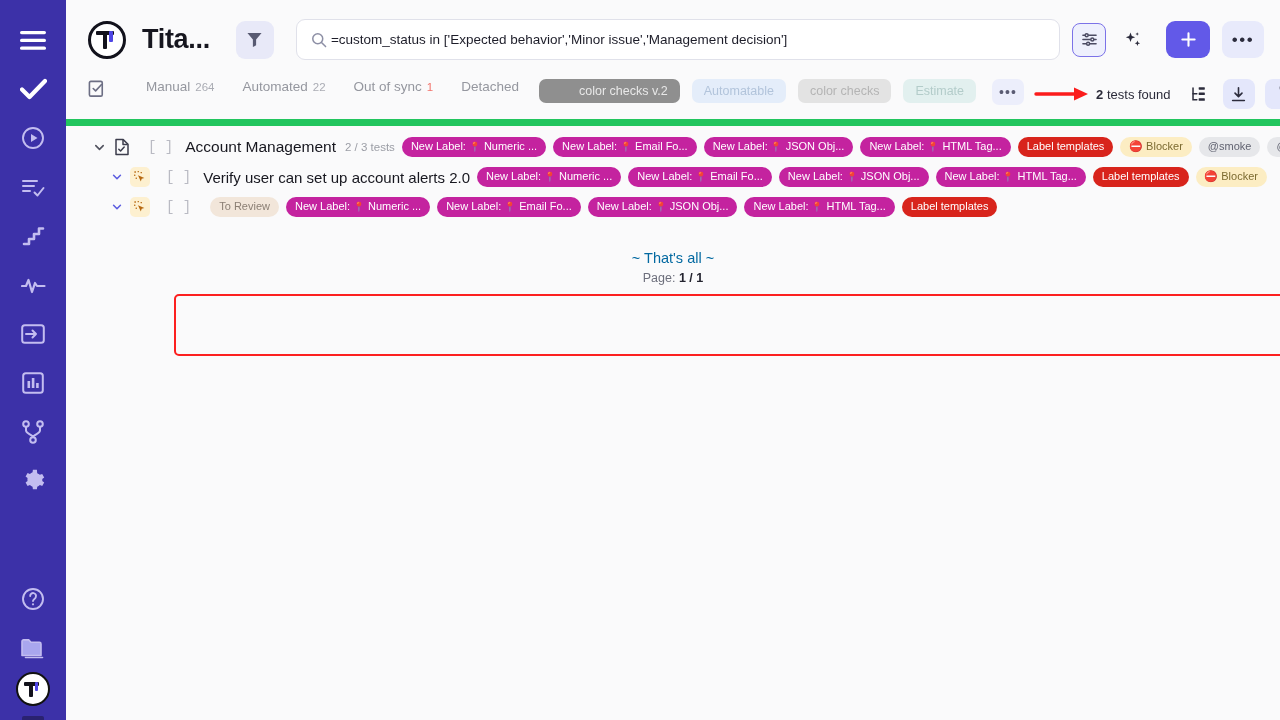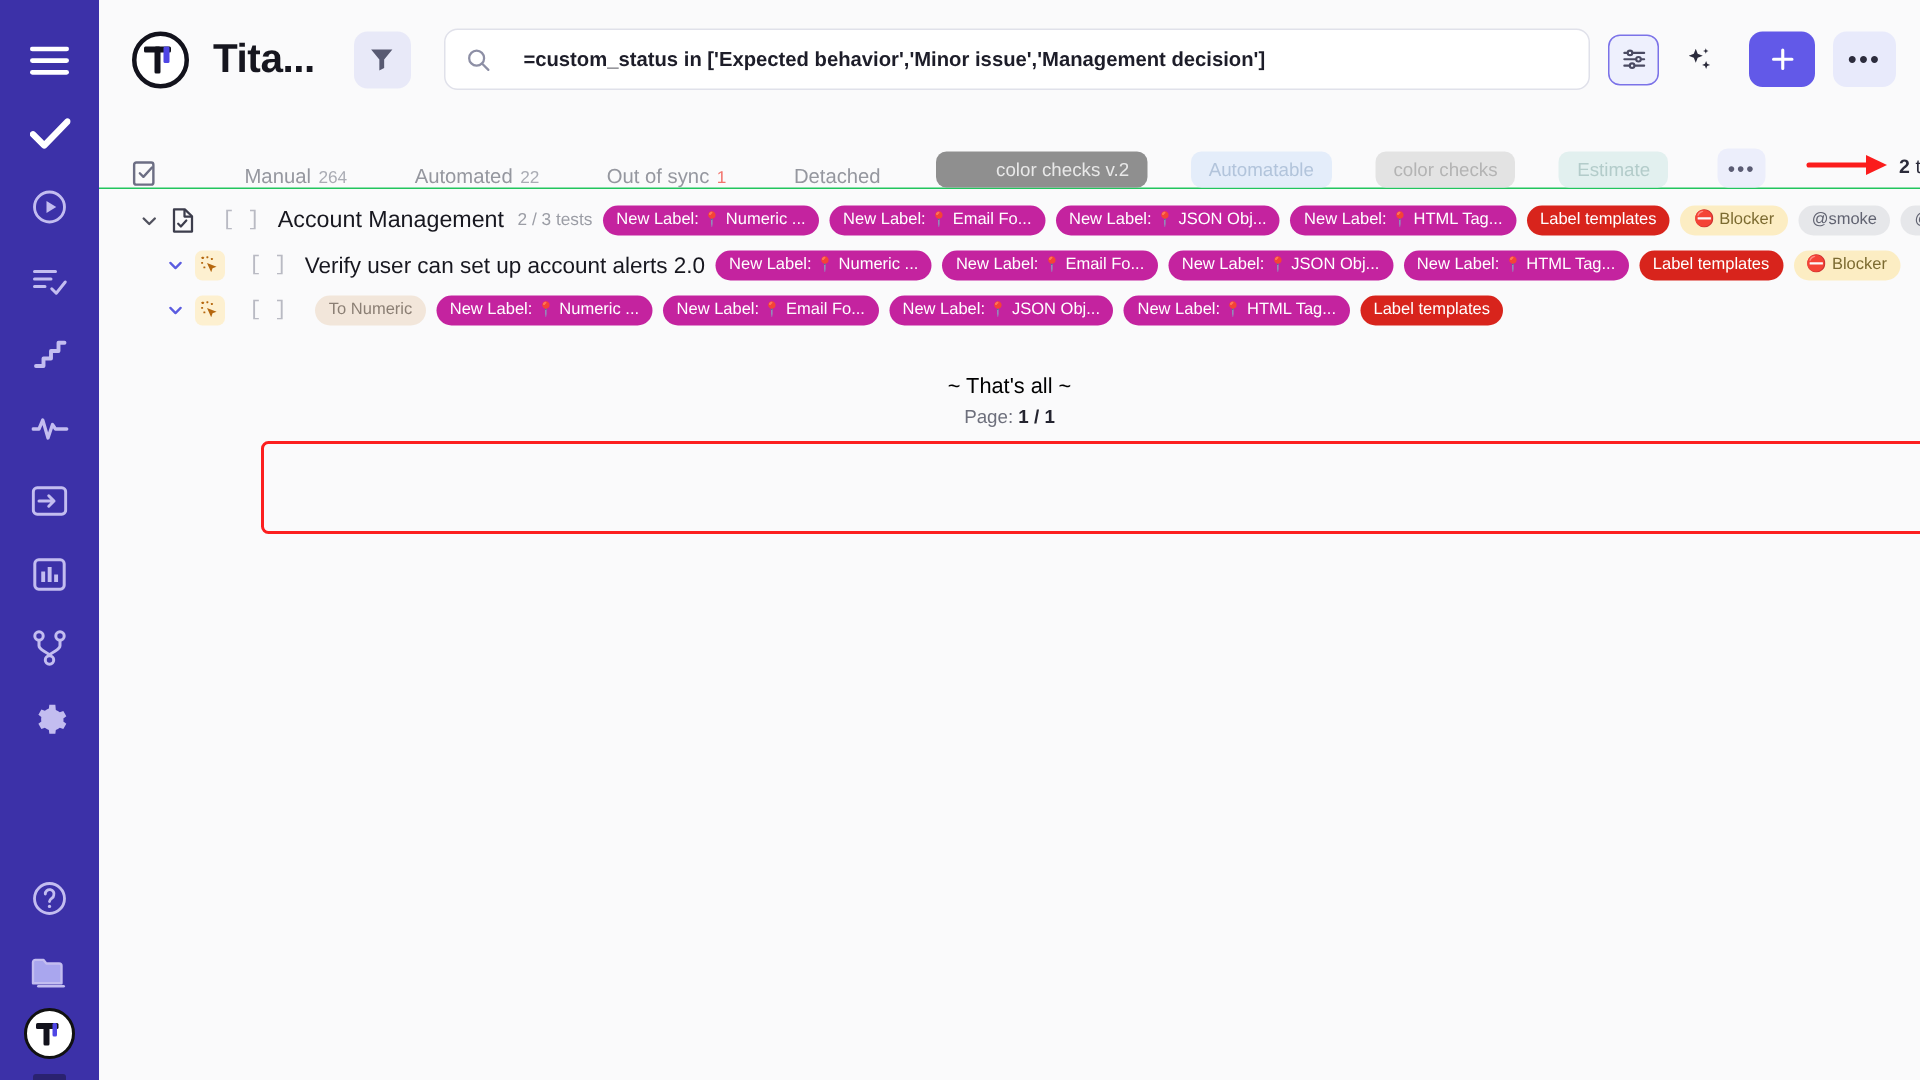--- a/index.html
+++ b/index.html
@@ -61,22 +61,22 @@
     letter-spacing: -0.3px; margin-left: 4px; white-space: nowrap;
   }
   .icon-btn {
     width: 38px; height: 38px; border-radius: 9px;
     background: #e8e9f8; display: flex; align-items: center; justify-content: center;
     color: #585a72; border: none; cursor: pointer; flex: 0 0 38px;
   }
   .search-wrap {
     flex: 1 1 auto; height: 41px; background: #fff;
     border: 1px solid #e0e1ea; border-radius: 9px;
-    display: flex; align-items: center; padding: 0 14px; gap: 22px;
-    margin-left: 10px; min-width: 0; font-weight: bold;
+    display: flex; align-items: center; padding: 0 14px; gap: 4px;
+    margin-left: 10px; min-width: 0;
   }
   .search-wrap .sicon { color: #8d8fa5; display: flex; flex: 0 0 auto; }
   .search-val {
     font-size: 13.5px; color: #1d1d29; white-space: nowrap;
     overflow: hidden; text-overflow: ellipsis;
   }
   .hdr-btn-filter {
     width: 34px; height: 34px; border-radius: 8px; background: #eef0fd;
     border: 1.6px solid #7b72e8; display: flex; align-items: center; justify-content: center;
     color: #4b4b63; flex: 0 0 34px; cursor: pointer;
@@ -94,22 +94,22 @@
   }
   .dots-btn {
     width: 42px; height: 37px; border-radius: 9px; background: #e8eafb;
     display: flex; align-items: center; justify-content: center;
     color: #2c2c3d; font-size: 17px; letter-spacing: 1.5px; cursor: pointer; flex: 0 0 42px;
   }
 
   
   .toolbar {
     height: 47px; flex: 0 0 47px; background: #fafafb;
-    border-bottom: 1px solid #22c55e;
-    display: flex; align-items: flex-end; padding: 0 16px 0 22px; gap: 17px;
+    border-bottom: 7px solid #22c55e;
+    display: flex; align-items: flex-start; padding: 0 16px 0 22px; gap: 0;
   }
   .tb-icon { width: 26px; display: flex; align-items: center; color: #6c6e84; flex: 0 0 26px; margin-right: 18px;}
   .tb-tab {
     font-size: 13.5px; color: #95979f; padding: 0 14px; cursor: pointer;
     white-space: nowrap; display: flex; align-items: baseline; gap: 5px;
   }
   .tb-tab .cnt { font-size: 11.5px; color: #aaacb4; }
   .tb-tab .cnt.warn { color: #f2736c; }
   .tb-chip {
     font-size: 12.5px; border-radius: 7px; padding: 5px 12px;
@@ -165,21 +165,21 @@
   .lbl.gray { background: #e6e7ea; color: #616371; }
   .lbl.tan { background: #f2e6da; color: #8b7f74; }
   .pin { font-size: 9.5px; }
 
   .hl-box {
     position: absolute; left: 108px; top: 168px; width: 1158px; height: 62px;
     border: 2.5px solid #fc1f1f; border-radius: 5px; pointer-events: none; z-index: 5;
   }
 
   .thats-all { text-align: center; margin-top: 28px; }
-  .thats-all .ta { font-size: 14.5px; color: #000000; text-align: center; }
+  .thats-all .ta { font-size: 14.5px; color: #0369a1; text-align: center; }
   .thats-all .pg { font-size: 12.5px; color: #6d6f7c; margin-top: 5px; }
   .thats-all .pg b { color: #24242f; font-weight: 700; }
   .rail-tick { position: absolute; left: 22px; bottom: 0; width: 22px; height: 4px; background: #2a2270; border-radius: 2px 2px 0 0;}
 </style>
 </head>
 <body>
 
 <div id="app">
 
   <div class="rail">
@@ -483,21 +483,21 @@
             <svg width="14" height="14" viewBox="0 0 14 14" fill="#b5670e">
                 <path d="M5 5.3l6.4 2.6-2.7.9-.9 2.7z"></path>
                 <rect x="1.4" y="1.2" width="1.5" height="1.5" rx="0.3"></rect>
                 <rect x="4.6" y="0.9" width="1.3" height="1.3" rx="0.3"></rect>
                 <rect x="7.6" y="2" width="1.3" height="1.3" rx="0.3"></rect>
                 <rect x="1.1" y="4.6" width="1.3" height="1.3" rx="0.3"></rect>
                 <rect x="2.6" y="7.6" width="1.3" height="1.3" rx="0.3"></rect>
               </svg>
           </span>
           <span class="brackets">[ ]</span>
-          <span class="lbl tan">To Numeric</span>
+          <span class="lbl tan">To Review</span>
 
           <span class="lbl magenta"><span>New Label:</span> <span class="pin">📍</span> <span>Numeric ...</span></span>
           <span class="lbl magenta"><span>New Label:</span> <span class="pin">📍</span> <span>Email Fo...</span></span>
           <span class="lbl magenta"><span>New Label:</span> <span class="pin">📍</span> <span>JSON Obj...</span></span>
           <span class="lbl magenta"><span>New Label:</span> <span class="pin">📍</span> <span>HTML Tag...</span></span>
           <span class="lbl red">Label templates</span>
 
         </div>
       </div>
 

